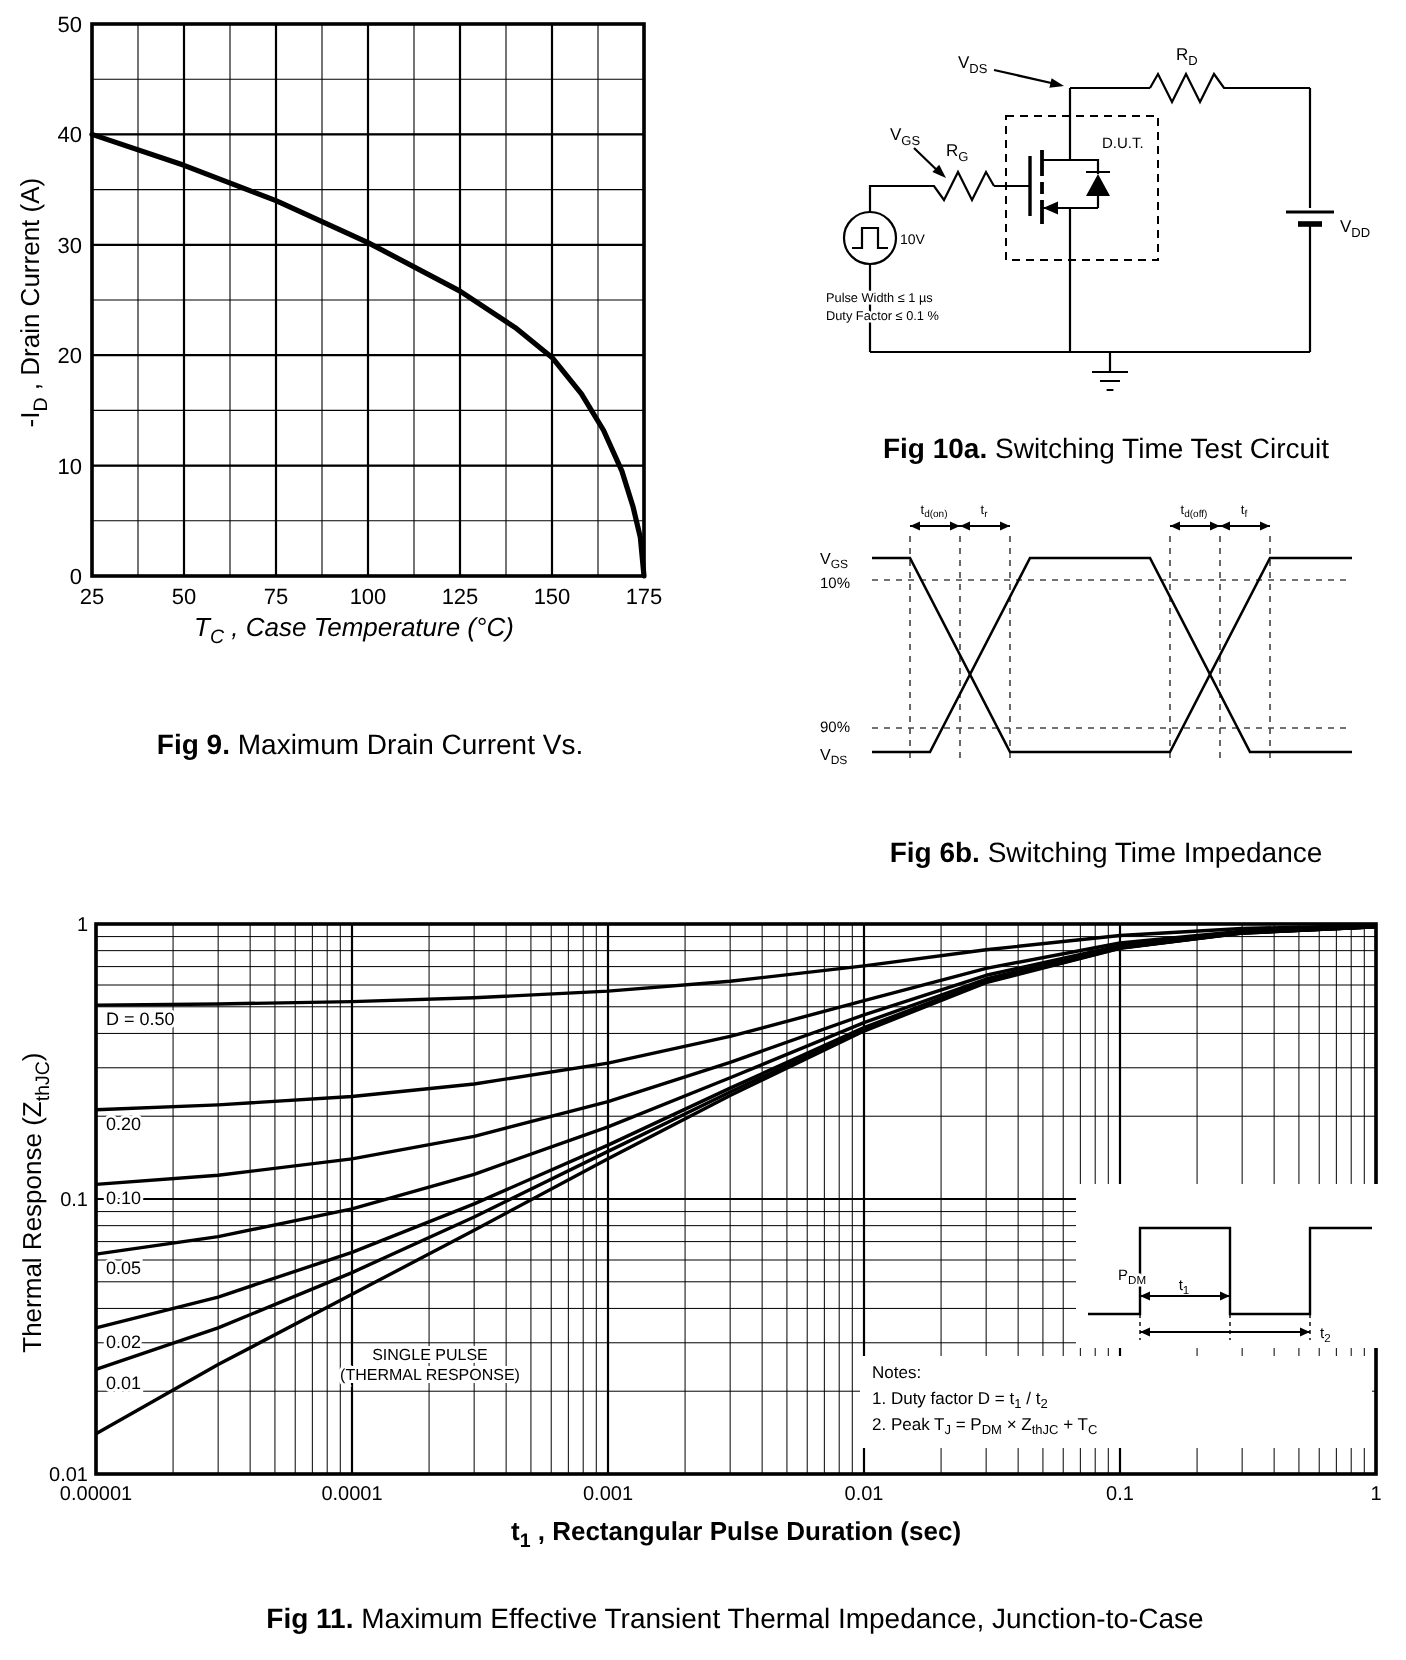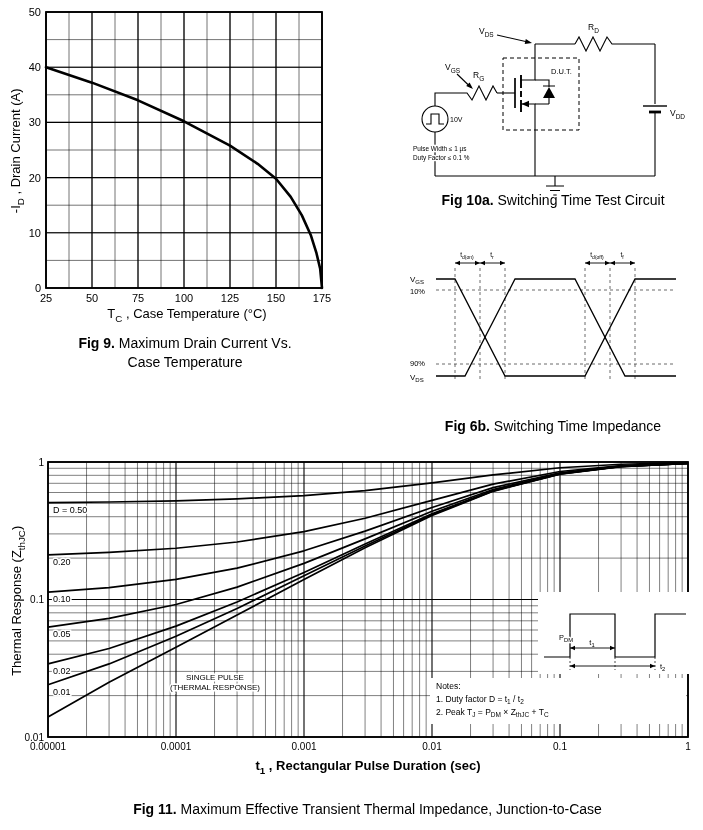--- a/index.html
+++ b/index.html
@@ -68,29 +68,28 @@
         <text x="33" y="122.4" text-anchor="end" font-size="11">30</text>
         <line x1="38" y1="63.19999999999999" x2="314" y2="63.19999999999999" stroke="#000000" stroke-width="1.1"></line>
         <text x="33" y="67.19999999999999" text-anchor="end" font-size="11">40</text>
         <line x1="38" y1="8" x2="314" y2="8" stroke="#000000" stroke-width="1.1"></line>
         <text x="33" y="12" text-anchor="end" font-size="11">50</text>
         <rect x="38" y="8" width="276" height="276" fill="none" stroke="#000000" stroke-width="1.8"></rect>
         <polyline points="38,63.19999999999999 84,78.65599999999998 130,96.32 176,117.29599999999999 222,141.584 249.60000000000002,159.8 268,174.704 282.72,192.92000000000002 293.76,211.136 302.96,231.56 308.48,249.224 312.15999999999997,264.68 314,284" fill="none" stroke="#000000" stroke-width="2.6" stroke-linejoin="round" stroke-linecap="round"></polyline>
       </g>
     </svg>
 
-  <div class="axis-title" style="left:20px;top:306px;width:334px;">
+  <div class="axis-title" style="left:10px;top:306px;width:334px;font-style:italic;">
     <span>T</span><sub>C</sub><span> , Case Temperature  (°C)</span>
   </div>
   <div class="axis-title vtitle" style="left:-123px;top:142px;width:280px;">
     <span>-I</span><sub>D</sub><span> , Drain Current (A)</span>
   </div>
-  <div class="caption" style="left:35px;top:334px;width:300px;">
+  <div class="caption" style="left:35px;top:363px;width:300px;">
     <div><b>Fig 9.</b><span> Maximum Drain Current Vs.</span></div>
-    <div>Case Temperature</div>
   </div>
 
   <svg style="left:405px;top:16px" width="292" height="192" viewBox="0 0 292 192">
     <g fill="none" stroke="#000" stroke-width="1.1">
       <path d="M130,28 H170"></path>
       <path d="M170,28 L174,21 L181,35 L188,21 L195,35 L202,21 L207,28 H250"></path>
       <path d="M250,28 V88"></path>
       <path d="M238,90 H262" stroke-width="1.4"></path>
       <path d="M244,96 H256" stroke-width="2.8"></path>
       <path d="M250,96 V160"></path>
@@ -117,21 +116,21 @@
     <text x="74" y="18" font-size="8.5"><tspan>V</tspan><tspan dy="2.5" font-size="6.5">DS</tspan></text>
     <text x="183" y="14" font-size="8.5"><tspan>R</tspan><tspan dy="2.5" font-size="6.5">D</tspan></text>
     <text x="40" y="54" font-size="8.5"><tspan>V</tspan><tspan dy="2.5" font-size="6.5">GS</tspan></text>
     <text x="68" y="62" font-size="8.5"><tspan>R</tspan><tspan dy="2.5" font-size="6.5">G</tspan></text>
     <text x="265" y="100" font-size="8.5"><tspan>V</tspan><tspan dy="2.5" font-size="6.5">DD</tspan></text>
     <text x="146" y="58" font-size="7.5">D.U.T.</text>
     <text x="45" y="106" font-size="7">10V</text>
     <text x="8" y="135" font-size="6.4" style="paint-order:stroke;stroke:#fff;stroke-width:2.5">Pulse Width ≤ 1 µs</text>
     <text x="8" y="144" font-size="6.4" style="paint-order:stroke;stroke:#fff;stroke-width:2.5">Duty Factor ≤ 0.1 %</text>
   </svg>
-  <div class="caption" style="left:403px;top:191px;width:300px;">
+  <div class="caption" style="left:403px;top:215px;width:300px;">
     <b>Fig 10a.</b><span> Switching Time Test Circuit</span>
   </div>
 
   <svg style="left:408px;top:246px" width="288" height="152" viewBox="0 0 288 152">
     <g stroke="#444" stroke-width="0.8" stroke-dasharray="3 3" fill="none">
       <path d="M47,22 V136 M72,22 V136 M97,22 V136 M177,22 V136 M202,22 V136 M227,22 V136"></path>
       <path d="M28,44 H268"></path>
       <path d="M28,118 H268"></path>
     </g>
     <path d="M28,33 H47 L97,130 H177 L227,33 H268" fill="none" stroke="#000" stroke-width="1.3"></path>

